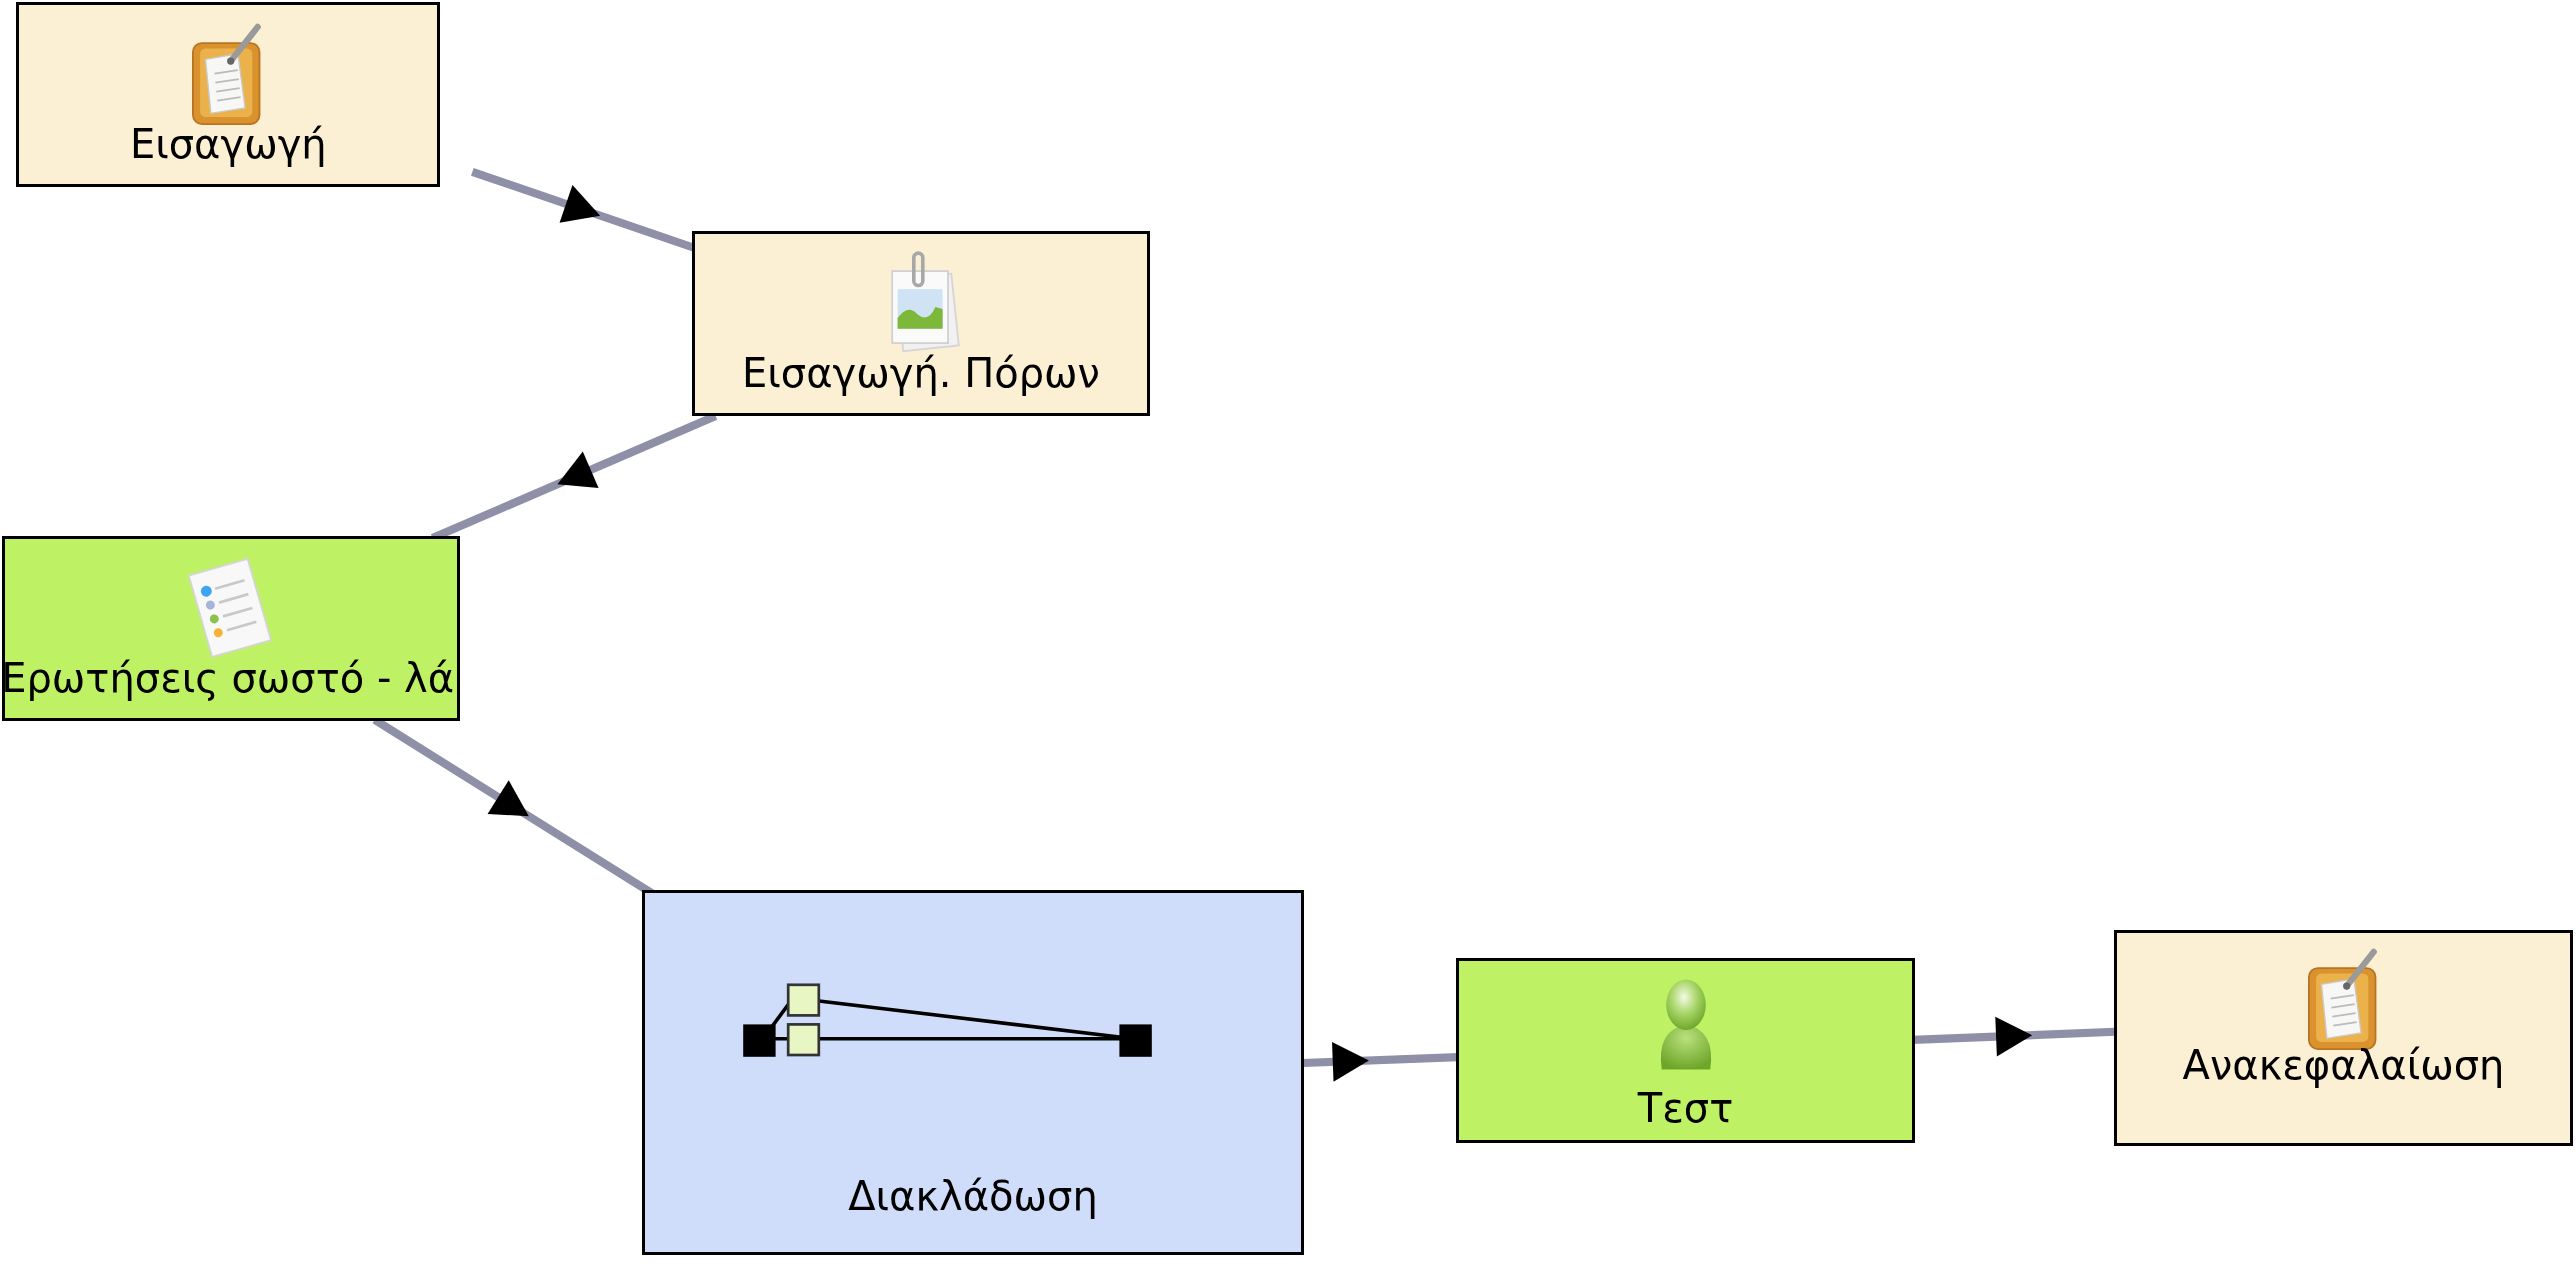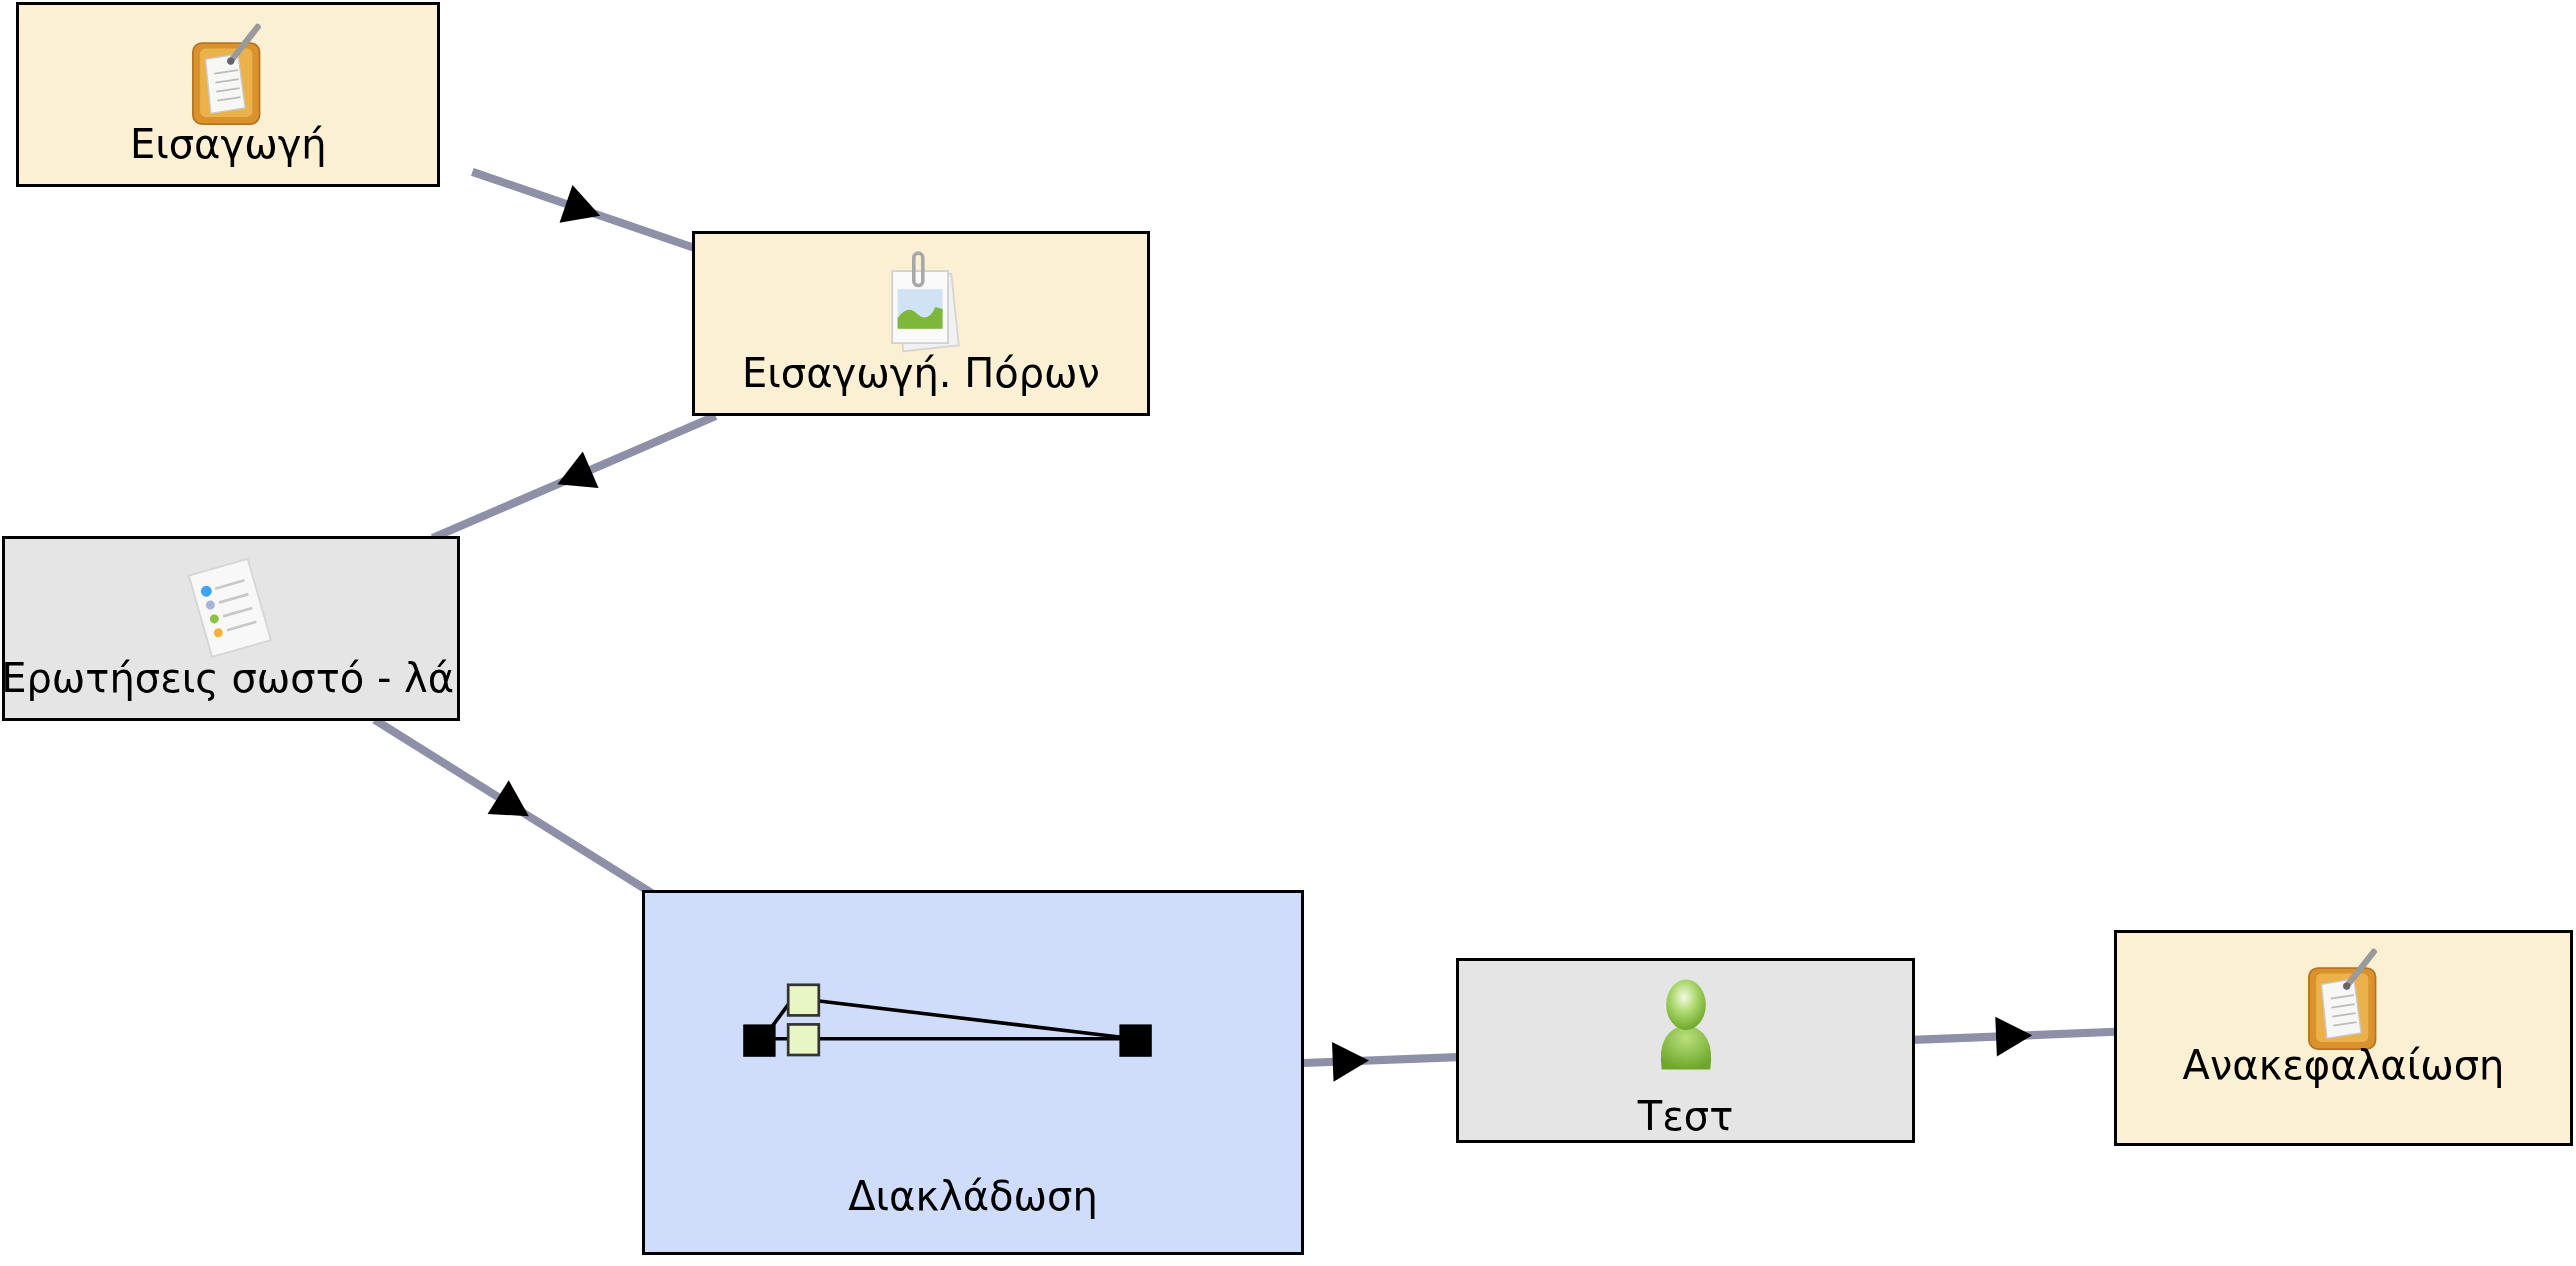--- a/index.html
+++ b/index.html
@@ -2,21 +2,21 @@
 <html style="font-size:14.5px"><head>
 <meta charset="utf-8">
 <style>
   html, body { margin:0; padding:0; background:#ffffff; }
   body { width:2576px; height:1266px; position:relative; overflow:hidden;
          font-family:"DejaVu Sans","Liberation Sans",sans-serif; }
   #edges { position:absolute; left:0; top:0; width:2576px; height:1266px; }
   .node { position:absolute; box-sizing:border-box; border:3.6px solid #000;
           overflow:hidden; }
   .node.tan { background:#FBF0D4; }
-  .node.lav { background:#e5e5e5; }
+  .node.lav { background:#bef264; }
   .node.blue { background:#CFDDFA; }
   .node .icon { position:absolute; left:50%; transform:translateX(-50%); }
   .node .label { position:absolute; left:-18px; right:-18px; text-align:center;
                  font-size:40px; color:#000; white-space:nowrap; }
   .node.clipped .label { left:0; right:auto; text-align:left; }
 </style>
 </head>
 <body>
 
 <svg id="edges" xmlns="http://www.w3.org/2000/svg" viewBox="0 0 2848 1400" width="2576" height="1266">
@@ -97,21 +97,21 @@
         <stop offset="1" stop-color="#6FA82B"></stop>
       </radialGradient>
       <radialGradient id="gBody" cx="50%" cy="30%" r="70%">
         <stop offset="0" stop-color="#B9E07E"></stop>
         <stop offset="1" stop-color="#6EA62A"></stop>
       </radialGradient>
     </defs>
     <path d="M18 104 Q12 60 45 54 Q78 60 72 104 Z" fill="url(#gBody)"></path>
     <ellipse cx="45" cy="32" rx="22" ry="28" fill="url(#gHead)"></ellipse>
   </svg>
-  <div class="label" style="top:132px;">Τεστ</div>
+  <div class="label" style="top:124px;">Τεστ</div>
 </div>
 
 <div class="node tan" style="left:2114px;top:930px;width:459px;height:216px;">
   <svg class="icon" style="top:12.7px;" width="81" height="109" viewBox="0 0 90 120">
     <rect x="6" y="24" width="74" height="90" rx="10" fill="#D9922E" stroke="#B87420" stroke-width="2"></rect>
     <rect x="14" y="30" width="58" height="76" rx="6" fill="#EBB24C"></rect>
     <path d="M20 42 L56 36 L64 96 L26 102 Z" fill="#F7F7F5" stroke="#C9C9C9" stroke-width="1.5"></path>
     <line x1="30" y1="58" x2="56" y2="54" stroke="#BBB" stroke-width="2"></line>
     <line x1="31" y1="68" x2="57" y2="64" stroke="#BBB" stroke-width="2"></line>
     <line x1="32" y1="78" x2="58" y2="74" stroke="#BBB" stroke-width="2"></line>

